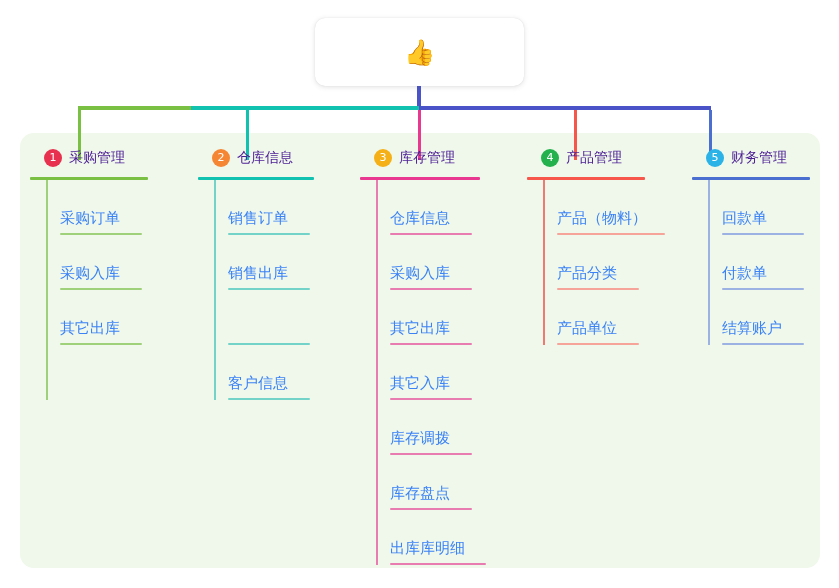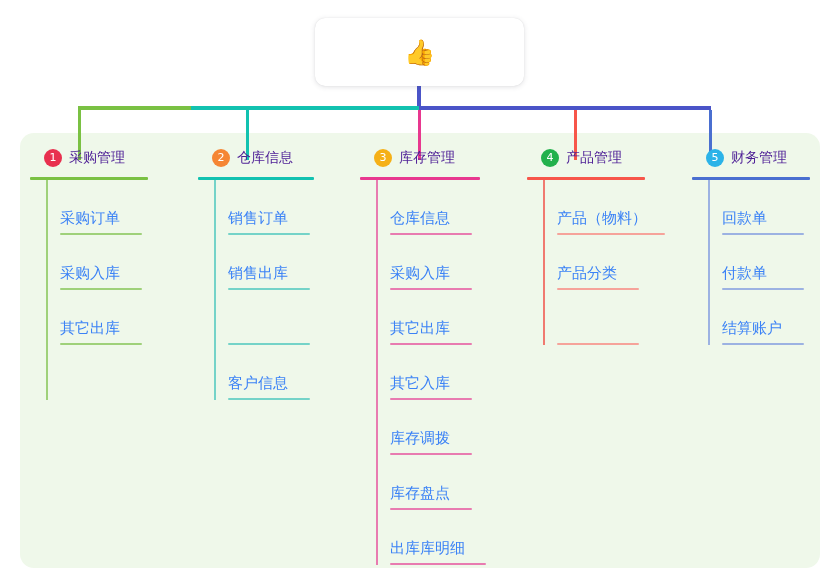--- a/index.html
+++ b/index.html
@@ -252,20 +252,21 @@
           <div class="spine" style="background: rgb(240, 122, 112); height: 165px;"></div>
           <div class="leaf">
             <div class="leaf-text">产品（物料）</div>
             <div class="leaf-rule" style="width: 108px; background: rgb(246, 163, 154);"></div>
           </div>
           <div class="leaf">
             <div class="leaf-text">产品分类</div>
             <div class="leaf-rule" style="width: 82px; background: rgb(246, 163, 154);"></div>
           </div>
           <div class="leaf">
+            <div class="leaf-text">产品单位</div>
             <div class="leaf-rule" style="width: 82px; background: rgb(246, 163, 154);"></div>
           </div>
         </div>
       </div>
       <div class="column" style="left: 692px;">
         <div class="col-head">
           <span class="badge" style="background: rgb(43, 179, 232);">5</span>
           <span class="col-title">财务管理</span>
         </div>
         <div class="col-rule" style="width: 118px; background: rgb(74, 111, 208);"></div>

